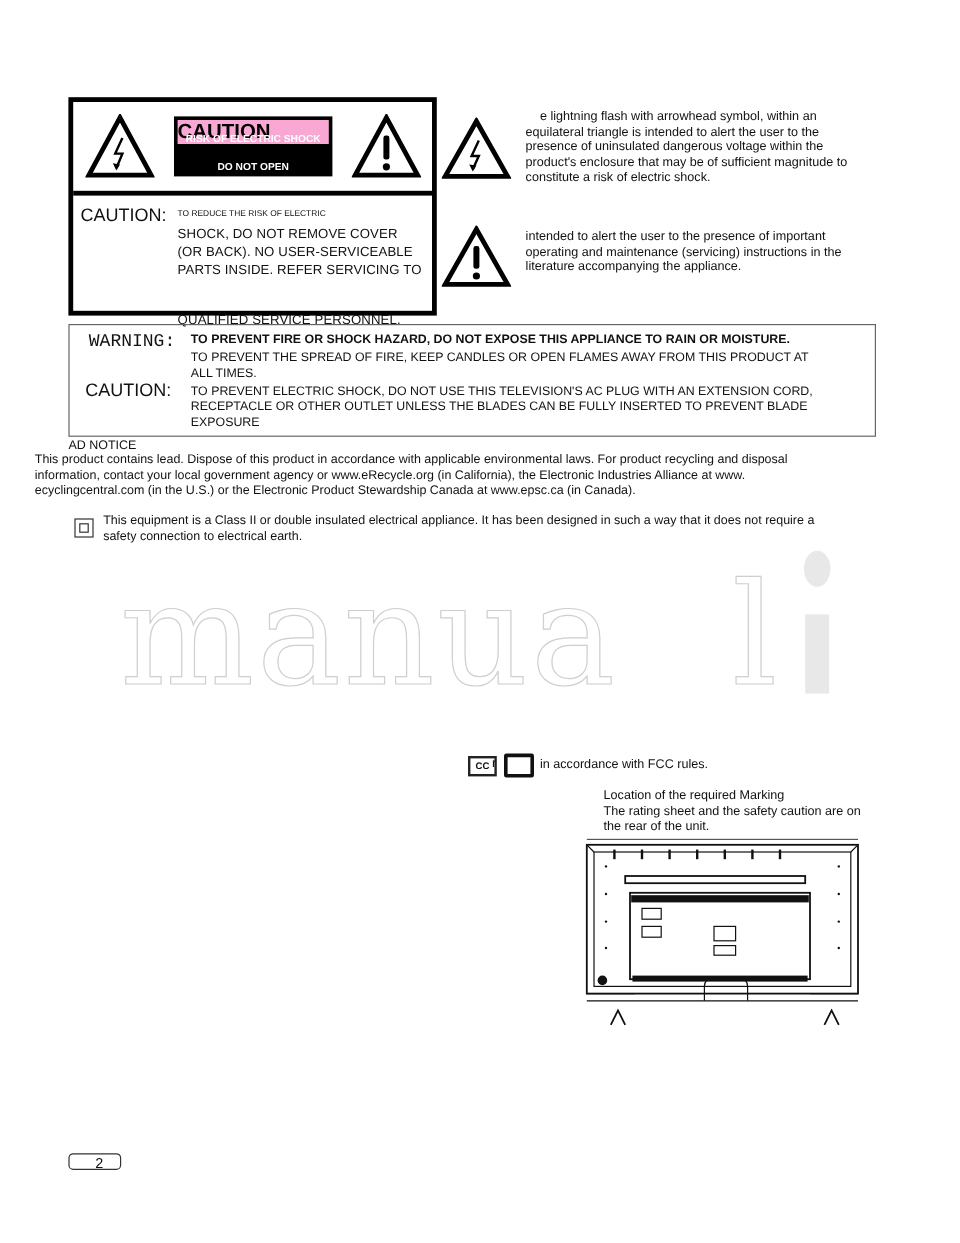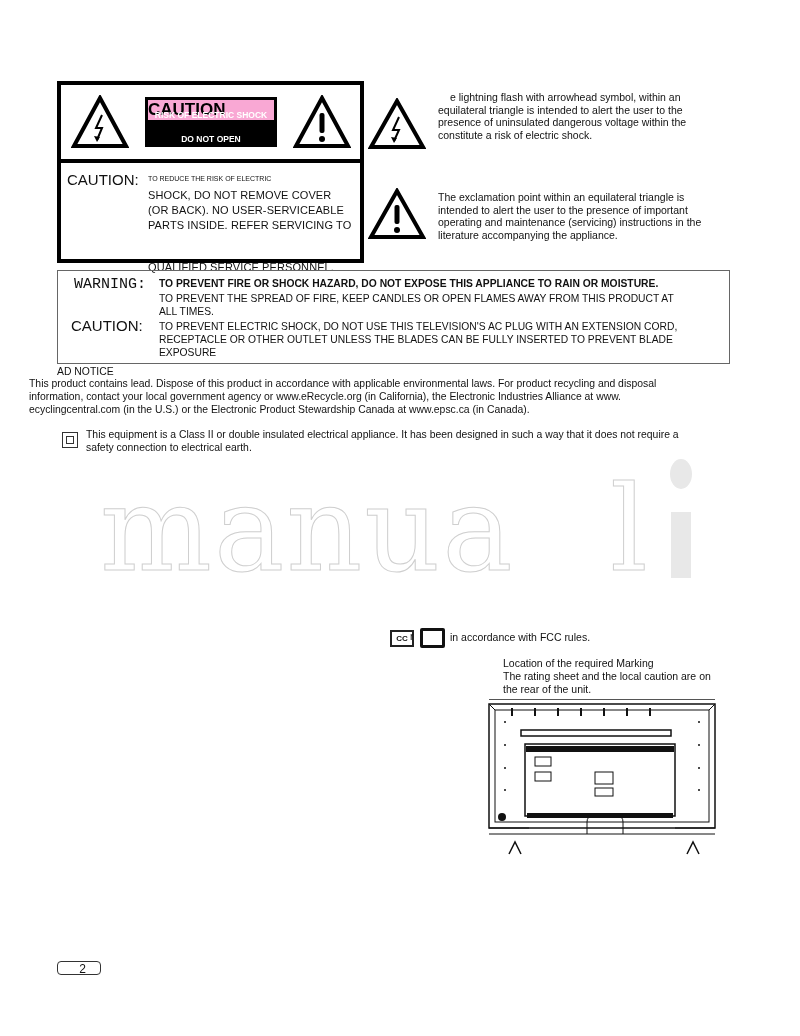--- a/index.html
+++ b/index.html
@@ -77,30 +77,30 @@
 
 <svg class="abs" style="left:368px;top:98px;" width="58" height="52">
   <polygon points="29,3 55,49 3,49" fill="none" stroke="#000" stroke-width="4"></polygon>
   <polyline points="31,19 25,32 31,32 26,43" fill="none" stroke="#000" stroke-width="2"></polyline>
   <polygon points="23,39 26,45 29,40" fill="#000"></polygon>
 </svg>
 <div class="abs para" style="left:438px;top:91px;">
   <div style="padding-left:12px;">e lightning flash with arrowhead symbol, within an</div>
   <div>equilateral triangle is intended to alert the user to the</div>
   <div>presence of uninsulated dangerous voltage within the</div>
+  <div>product's enclosure that may be of sufficient magnitude to</div>
   <div>constitute a risk of electric shock.</div>
 </div>
 
 <svg class="abs" style="left:368px;top:188px;" width="58" height="52">
   <polygon points="29,3 55,49 3,49" fill="none" stroke="#000" stroke-width="4"></polygon>
   <rect x="26.5" y="17" width="5" height="19" fill="#000" rx="2"></rect>
   <circle cx="29" cy="42" r="3" fill="#000"></circle>
 </svg>
 <div class="abs para" style="left:438px;top:191px;">
-  <div>The exclamation point within an equilateral triangle is</div>
   <div>intended to alert the user to the presence of important</div>
   <div>operating and maintenance (servicing) instructions in the</div>
   <div>literature accompanying the appliance.</div>
 </div>
 
 <div id="warning-box" class="abs">
   <div class="abs warn-head" style="left:16px;top:5px;font-family:Liberation Mono, monospace;">WARNING:</div>
   <div class="abs warn-line" style="top:7px;font-weight:bold;">TO PREVENT FIRE OR SHOCK HAZARD, DO NOT EXPOSE THIS APPLIANCE TO RAIN OR MOISTURE.</div>
   <div class="abs warn-line" style="top:22px;">TO PREVENT THE SPREAD OF FIRE, KEEP CANDLES OR OPEN FLAMES AWAY FROM THIS PRODUCT AT</div>
   <div class="abs warn-line" style="top:35px;">ALL TIMES.</div>
@@ -127,21 +127,21 @@
 <div id="watermark-i-dot" class="abs"></div>
 <div id="watermark-i-stem" class="abs"></div>
 <div class="abs" style="left:610px;top:470px;font-family:'DejaVu Serif',serif;font-size:118px;color:#fff;-webkit-text-stroke:1px #cfcfcf;line-height:1;">l</div>
 
 <div id="cc-icon" class="abs">CC</div>
 <div id="r-text" class="abs">r</div>
 <div id="bubble-icon" class="abs"></div>
 <div id="fcc-text" class="abs">in accordance with FCC rules.</div>
 
 <div class="abs marking" style="top:657px;">Location of the required Marking</div>
-<div class="abs marking" style="top:670px;">The rating sheet and the local caution are on</div>
+<div class="abs marking" style="top:670px;">The rating sheet and the safety caution are on</div>
 <div class="abs marking" style="top:683px;">the rear of the unit.</div>
 <div id="marking-rule" class="abs"></div>
 
 <svg class="abs" style="left:487px;top:700px;" width="230" height="158">
   <g fill="none" stroke="#111">
     <rect x="2" y="4" width="226" height="124" stroke-width="1.5"></rect>
     <rect x="8" y="10" width="214" height="112"></rect>
     <line x1="2" y1="4" x2="8" y2="10"></line>
       <line x1="228" y1="4" x2="222" y2="10"></line>
     <rect x="34" y="30" width="150" height="6" stroke-width="1.5"></rect>

